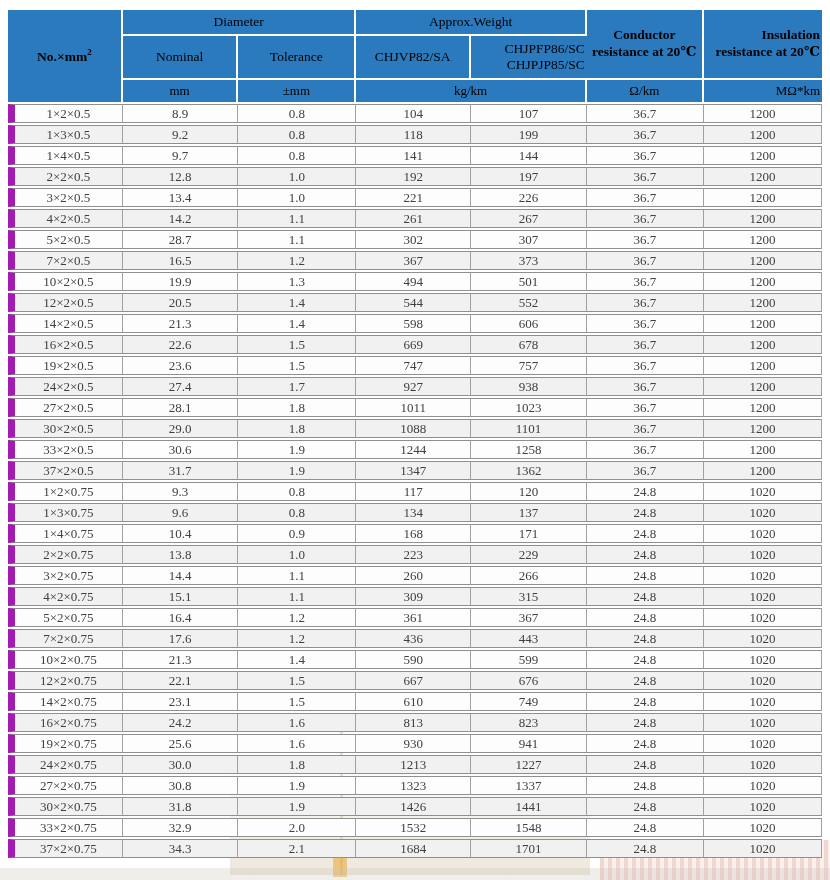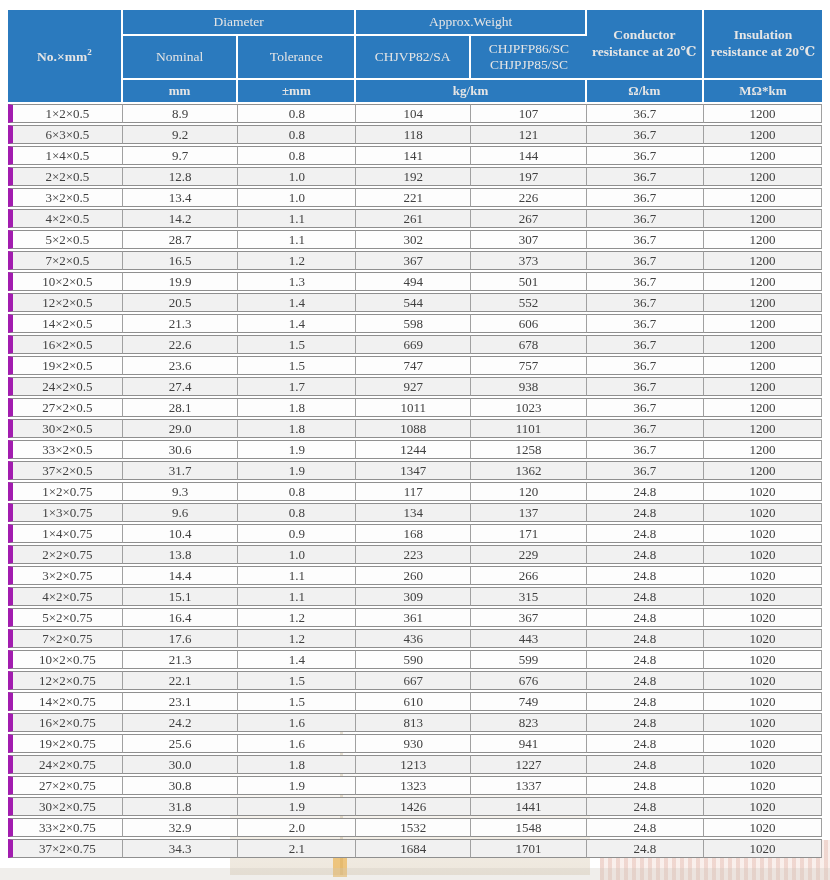--- a/index.html
+++ b/index.html
@@ -50,52 +50,52 @@
   }
   table.spec {
     width: 100%;
     border-collapse: separate;
     border-spacing: 0 2px;
     table-layout: fixed;
   }
   
   thead th {
     background: #2b7abe;
-    color: #e5e5e5;
+    color: #000000;
     font-weight: normal;
     font-size: 13.5px;
     text-align: center;
     vertical-align: middle;
     padding: 0 2px;
     border-right: 2px solid #ffffff;
   }
-  thead tr th:last-child { border-right: none; }
+  thead tr th:last-child { border-right: none; text-align: right; }
   thead .band-top th { height: 24px; }
   thead .band-mid th { height: 42px; }
-  thead .band-units th { height: 22px; font-size: 13px; font-weight: bold; }
+  thead .band-units th { height: 22px; font-size: 13px; }
   thead th.span-all, thead th.span-two { line-height: 1.25; font-weight: bold; }
   thead sup { font-size: 9px; }
 
   
   tbody td {
     height: 17px;
     line-height: 17px;
     font-size: 13px;
     color: #404040;
     text-align: center;
     vertical-align: middle;
     padding: 0 2px;
     background: #fdfdfd;
     border-top: 1px solid #8f8f8f;
     border-bottom: 1px solid #8f8f8f;
     border-right: 1px solid #a0a0a0;
     white-space: nowrap;
     overflow: hidden;
   }
-  tbody tr td:first-child { border-left: 5px solid #a21caf; }
+  tbody tr td:first-child { border-left: 7px solid #a21caf; }
   tbody tr:nth-child(even) td { background: #f1f1f1; }
 
   col.c1 { width: 14.1%; }
   col.c2 { width: 14.2%; }
   col.c3 { width: 14.5%; }
   col.c4 { width: 14.1%; }
   col.c5 { width: 14.2%; }
   col.c6 { width: 14.4%; }
   col.c7 { width: 14.5%; }
 </style>
@@ -152,25 +152,25 @@
           <tr>
             <td>1×2×0.5</td>
             <td>8.9</td>
             <td>0.8</td>
             <td>104</td>
             <td>107</td>
             <td>36.7</td>
             <td>1200</td>
           </tr>
           <tr>
-            <td>6×3×0.5</td>
+            <td>1×3×0.5</td>
             <td>9.2</td>
             <td>0.8</td>
             <td>118</td>
-            <td>121</td>
+            <td>199</td>
             <td>36.7</td>
             <td>1200</td>
           </tr>
           <tr>
             <td>1×4×0.5</td>
             <td>9.7</td>
             <td>0.8</td>
             <td>141</td>
             <td>144</td>
             <td>36.7</td>

